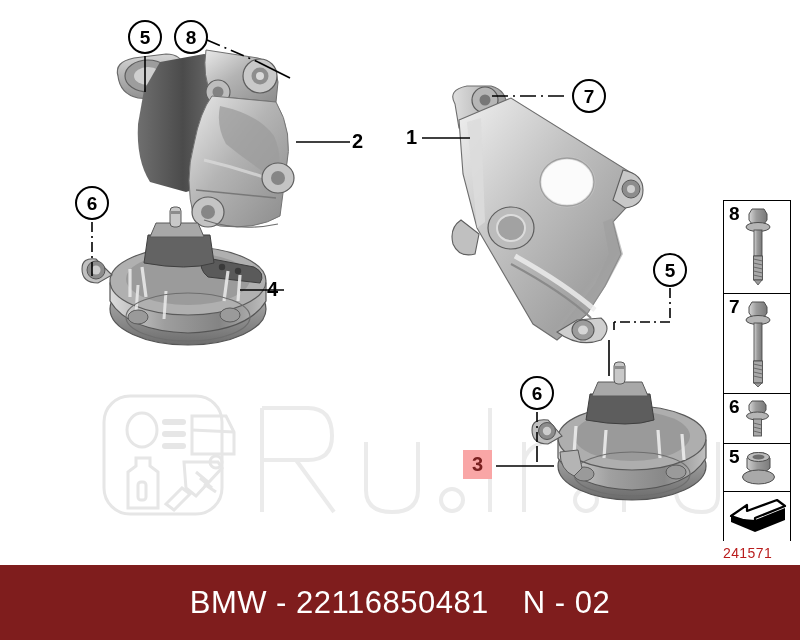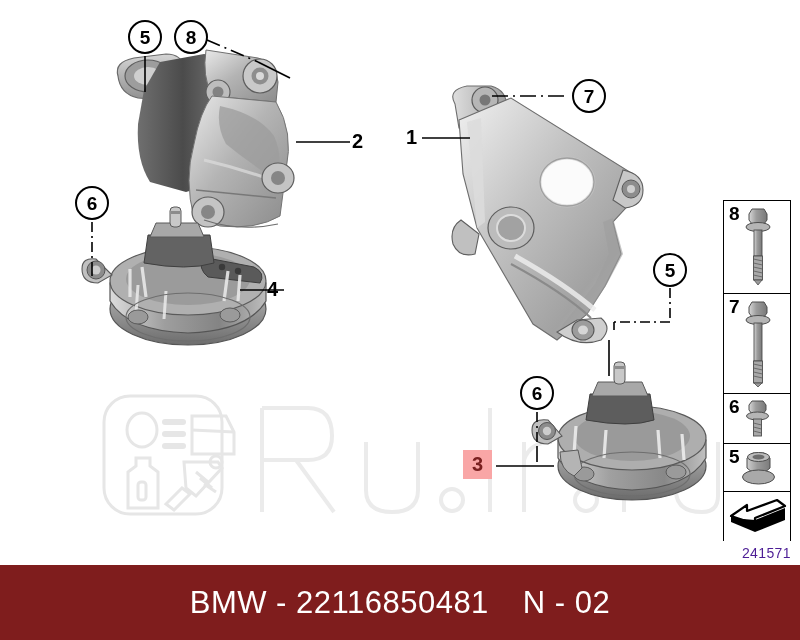--- a/index.html
+++ b/index.html
@@ -30,21 +30,21 @@
   
   .leaders{position:absolute;left:0;top:0;width:800px;height:565px;pointer-events:none;}
 
   
   .legend{position:absolute;left:723px;top:200px;width:68px;}
   .lbox{position:relative;width:68px;border:1.6px solid #000;border-bottom:none;box-sizing:border-box;background:#fff;}
   .lbox:last-of-type{border-bottom:1.6px solid #000;}
   .lnum{position:absolute;left:5px;top:3px;font-weight:bold;font-size:19px;color:#000;line-height:1;}
   .lart{position:absolute;left:0;top:0;width:68px;height:100%;display:flex;align-items:center;justify-content:center;}
   .lart svg{display:block;}
-  .legend-code{width:68px;text-align:right;font-size:14px;color:#4c1d95;padding-top:4px;letter-spacing:.4px;}
+  .legend-code{width:68px;text-align:left;font-size:14px;color:#b91c1c;padding-top:4px;letter-spacing:.4px;}
 
   
   .footer{position:absolute;left:0;top:565px;width:800px;height:75px;background:#7f1d1d;
           display:flex;align-items:center;justify-content:center;}
   .footer-inner{display:flex;align-items:baseline;gap:34px;}
   .footer-txt{color:#fff;font-size:31px;letter-spacing:.5px;font-family:"Liberation Sans",sans-serif;}
 </style>
 </head>
 <body>
 

